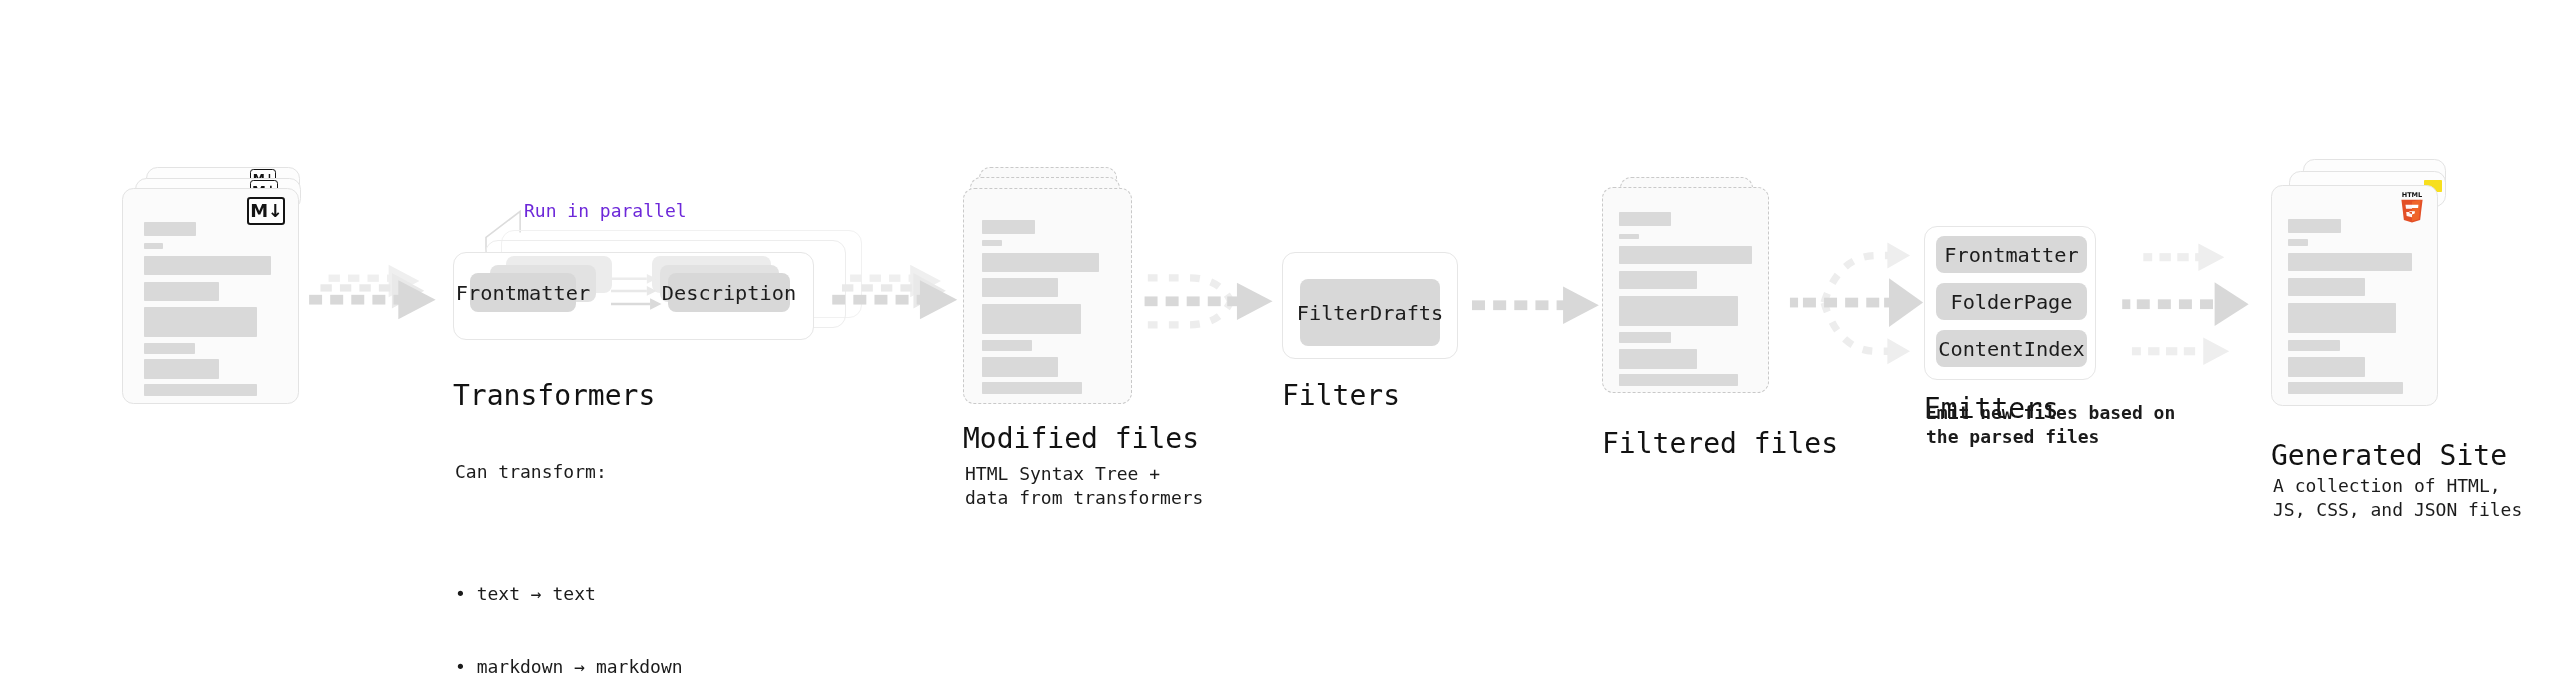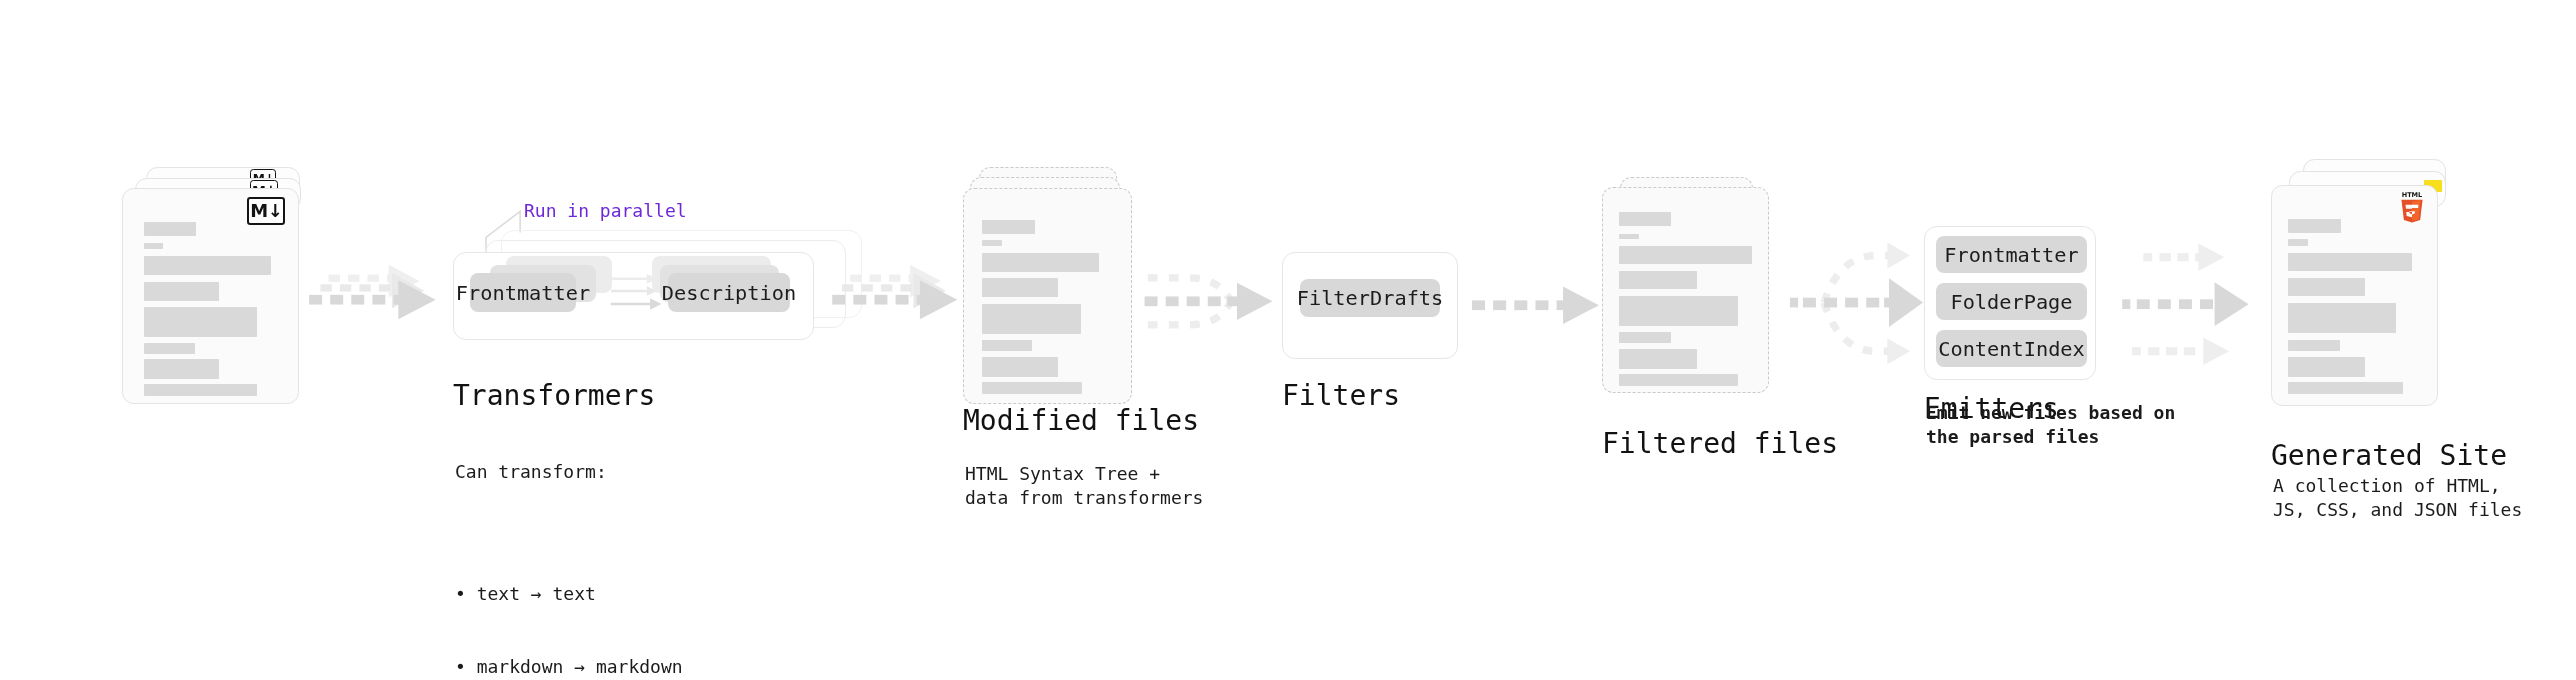--- a/index.html
+++ b/index.html
@@ -229,41 +229,41 @@
         <div class="bar" style="left:18px;top:64px;width:117px;height:18.7px;"></div>
         <div class="bar" style="left:18px;top:89px;width:76px;height:18.7px;"></div>
         <div class="bar" style="left:18px;top:115px;width:99px;height:30px;"></div>
         <div class="bar" style="left:18px;top:151px;width:50px;height:11.4px;"></div>
         <div class="bar" style="left:18px;top:168px;width:76px;height:19.5px;"></div>
         <div class="bar" style="left:18px;top:193px;width:100px;height:12.2px;"></div>
       </div>
     </div>
   </div>
 
-  <div class="title" style="left:963px;top:404px;">Modified files</div>
+  <div class="title" style="left:963px;top:422px;">Modified files</div>
   <div class="sub" style="left:965px;top:462px;">HTML Syntax Tree +
 data from transformers</div>
 
   <svg class="arrowsvg" style="left:1138px;top:260px;" width="146" height="81" viewBox="0 0 180 100">
     <g stroke="#ededed" stroke-width="9" fill="none" stroke-dasharray="12 14" stroke-linecap="butt">
       <path d="M 12 22 L 62 22 Q 100 22 114 50"></path>
       <path d="M 12 80 L 62 80 Q 100 80 114 52"></path>
     </g>
     <g fill="#d8d8d8">
       <rect x="8" y="45" width="16" height="12"></rect>
         <rect x="34" y="45" width="16" height="12"></rect>
       <rect x="60" y="45" width="16" height="12"></rect>
         <rect x="86" y="45" width="16" height="12"></rect>
       <rect x="110" y="45" width="14" height="12"></rect>
       <polygon points="122,28 166,51 122,74"></polygon>
     </g>
   </svg>
 
   <div class="groupbox" style="left:1282px;top:252px;width:176px;height:107px;"></div>
-  <div class="chip" style="left:1300px;top:279px;width:140px;height:38px;">FilterDrafts</div>
+  <div class="chip" style="left:1300px;top:279px;width:140px;height:67px;">FilterDrafts</div>
 
   <div class="title" style="left:1282px;top:379px;">Filters</div>
 
   <svg class="arrowsvg" style="left:1472px;top:284px;" width="122" height="49" viewBox="0 0 150 60">
     <g fill="#d8d8d8">
       <rect x="0" y="20" width="16" height="12"></rect>
         <rect x="26" y="20" width="16" height="12"></rect>
       <rect x="52" y="20" width="16" height="12"></rect>
         <rect x="78" y="20" width="16" height="12"></rect>
       <rect x="104" y="20" width="12" height="12"></rect>

